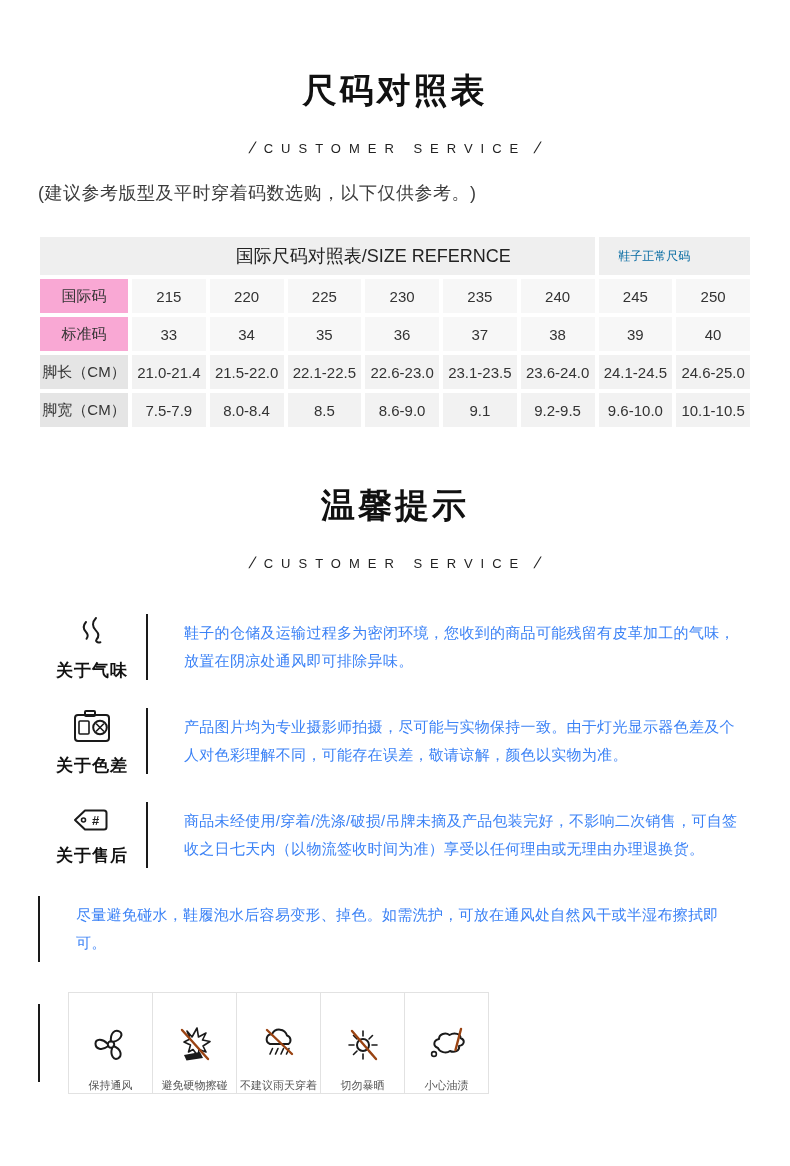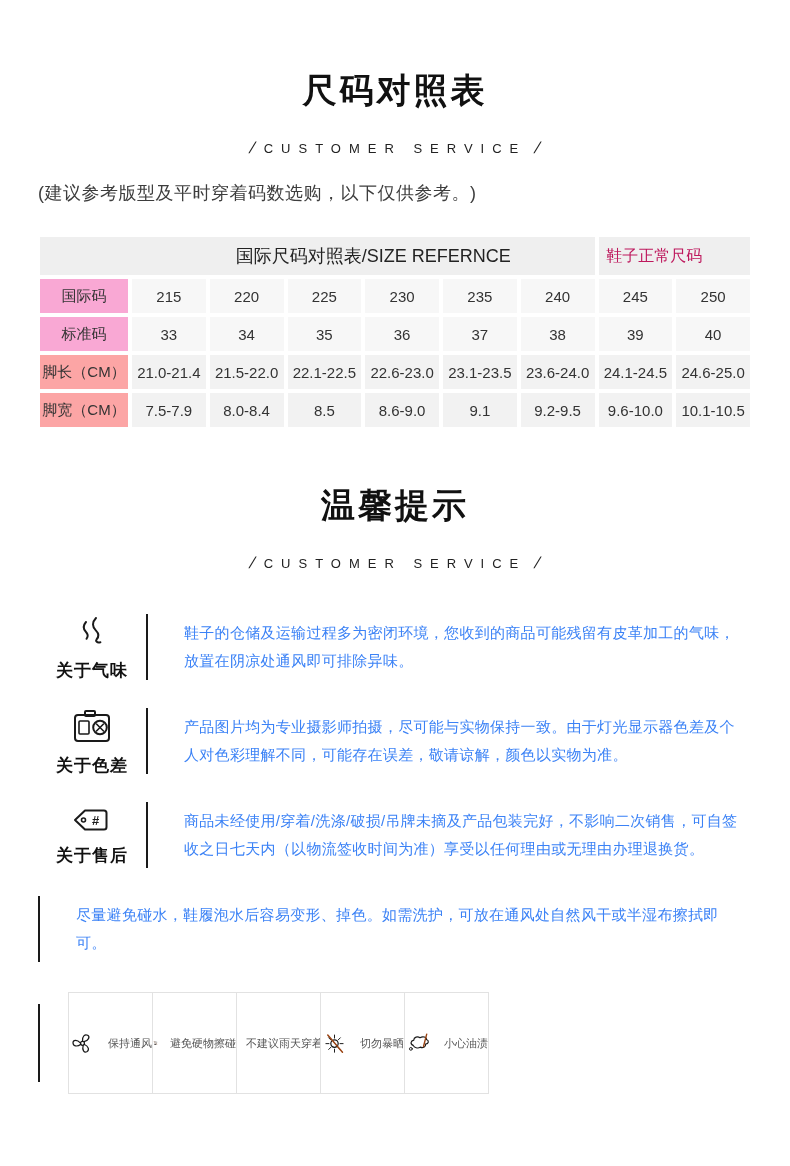--- a/index.html
+++ b/index.html
@@ -39,24 +39,24 @@
     font-size:15px; color:#333;
   }
   .size-table th, .size-table td {
     border:2px solid #fff; font-weight:normal; text-align:center; padding:0;
   }
   .size-table col.c-label { width:92px; }
   .size-table tr { height:38px; }
   .size-table tr.thead { height:42px; }
   .thead th { background:#efefef; }
   .thead .h-left  { font-size:18px; color:#222; padding-left:112px; }
-  .thead .h-right { font-size:16px; color:#be185d; padding-right:40px; }
+  .thead .h-right { font-size:12px; color:#0369a1; padding-right:40px; }
   .size-table tr.band-a th { background:#f9a8d4; }
   .size-table tr.band-a td { background:#f7f7f7; }
-  .size-table tr.band-b th { background:#fca5a5; }
+  .size-table tr.band-b th { background:#e5e5e5; }
   .size-table tr.band-b td { background:#f2f2f2; }
 
   
   .tips { margin-top:34px; }
   .tip-row { display:flex; align-items:stretch; margin-bottom:12px; min-height:82px; }
   .tip-left {
     flex:0 0 108px; display:flex; flex-direction:column;
     align-items:center; justify-content:center; gap:7px;
   }
   .tip-label { font-size:17px; font-weight:bold; color:#111; letter-spacing:1px; white-space:nowrap; }
@@ -69,21 +69,21 @@
 
   
   .care-row { display:flex; align-items:stretch; margin-top:22px; }
   .care-left { flex:0 0 108px; display:flex; align-items:center; justify-content:center; }
   .care-label { font-size:17px; font-weight:bold; color:#111; letter-spacing:1px; white-space:nowrap; }
   .care-divider { width:2px; background:#1a1a1a; align-self:stretch; margin:12px 0; }
   .care-boxes { display:flex; margin-left:28px; }
   .care-box {
     width:85px; height:102px; background:#fff;
     border:1px solid #e2e2e2; margin-left:-1px;
-    display:flex; flex-direction:row; align-items:center; justify-content:center; gap:12px;
+    display:flex; flex-direction:column; align-items:center; justify-content:flex-end; gap:12px;
   }
   .care-box:first-child { margin-left:0; }
   .care-box-label { font-size:11px; color:#555; white-space:nowrap; }
 
   
   svg.ic { display:block; }
   .ic .ln { fill:none; stroke:#1a1a1a; stroke-width:2; stroke-linecap:round; stroke-linejoin:round; }
   .ic .thin { stroke-width:1.6; }
   .ic .fillb { fill:#1a1a1a; stroke:none; }
   .ic .slash { fill:none; stroke:#9a4312; stroke-width:2.4; stroke-linecap:round; }

